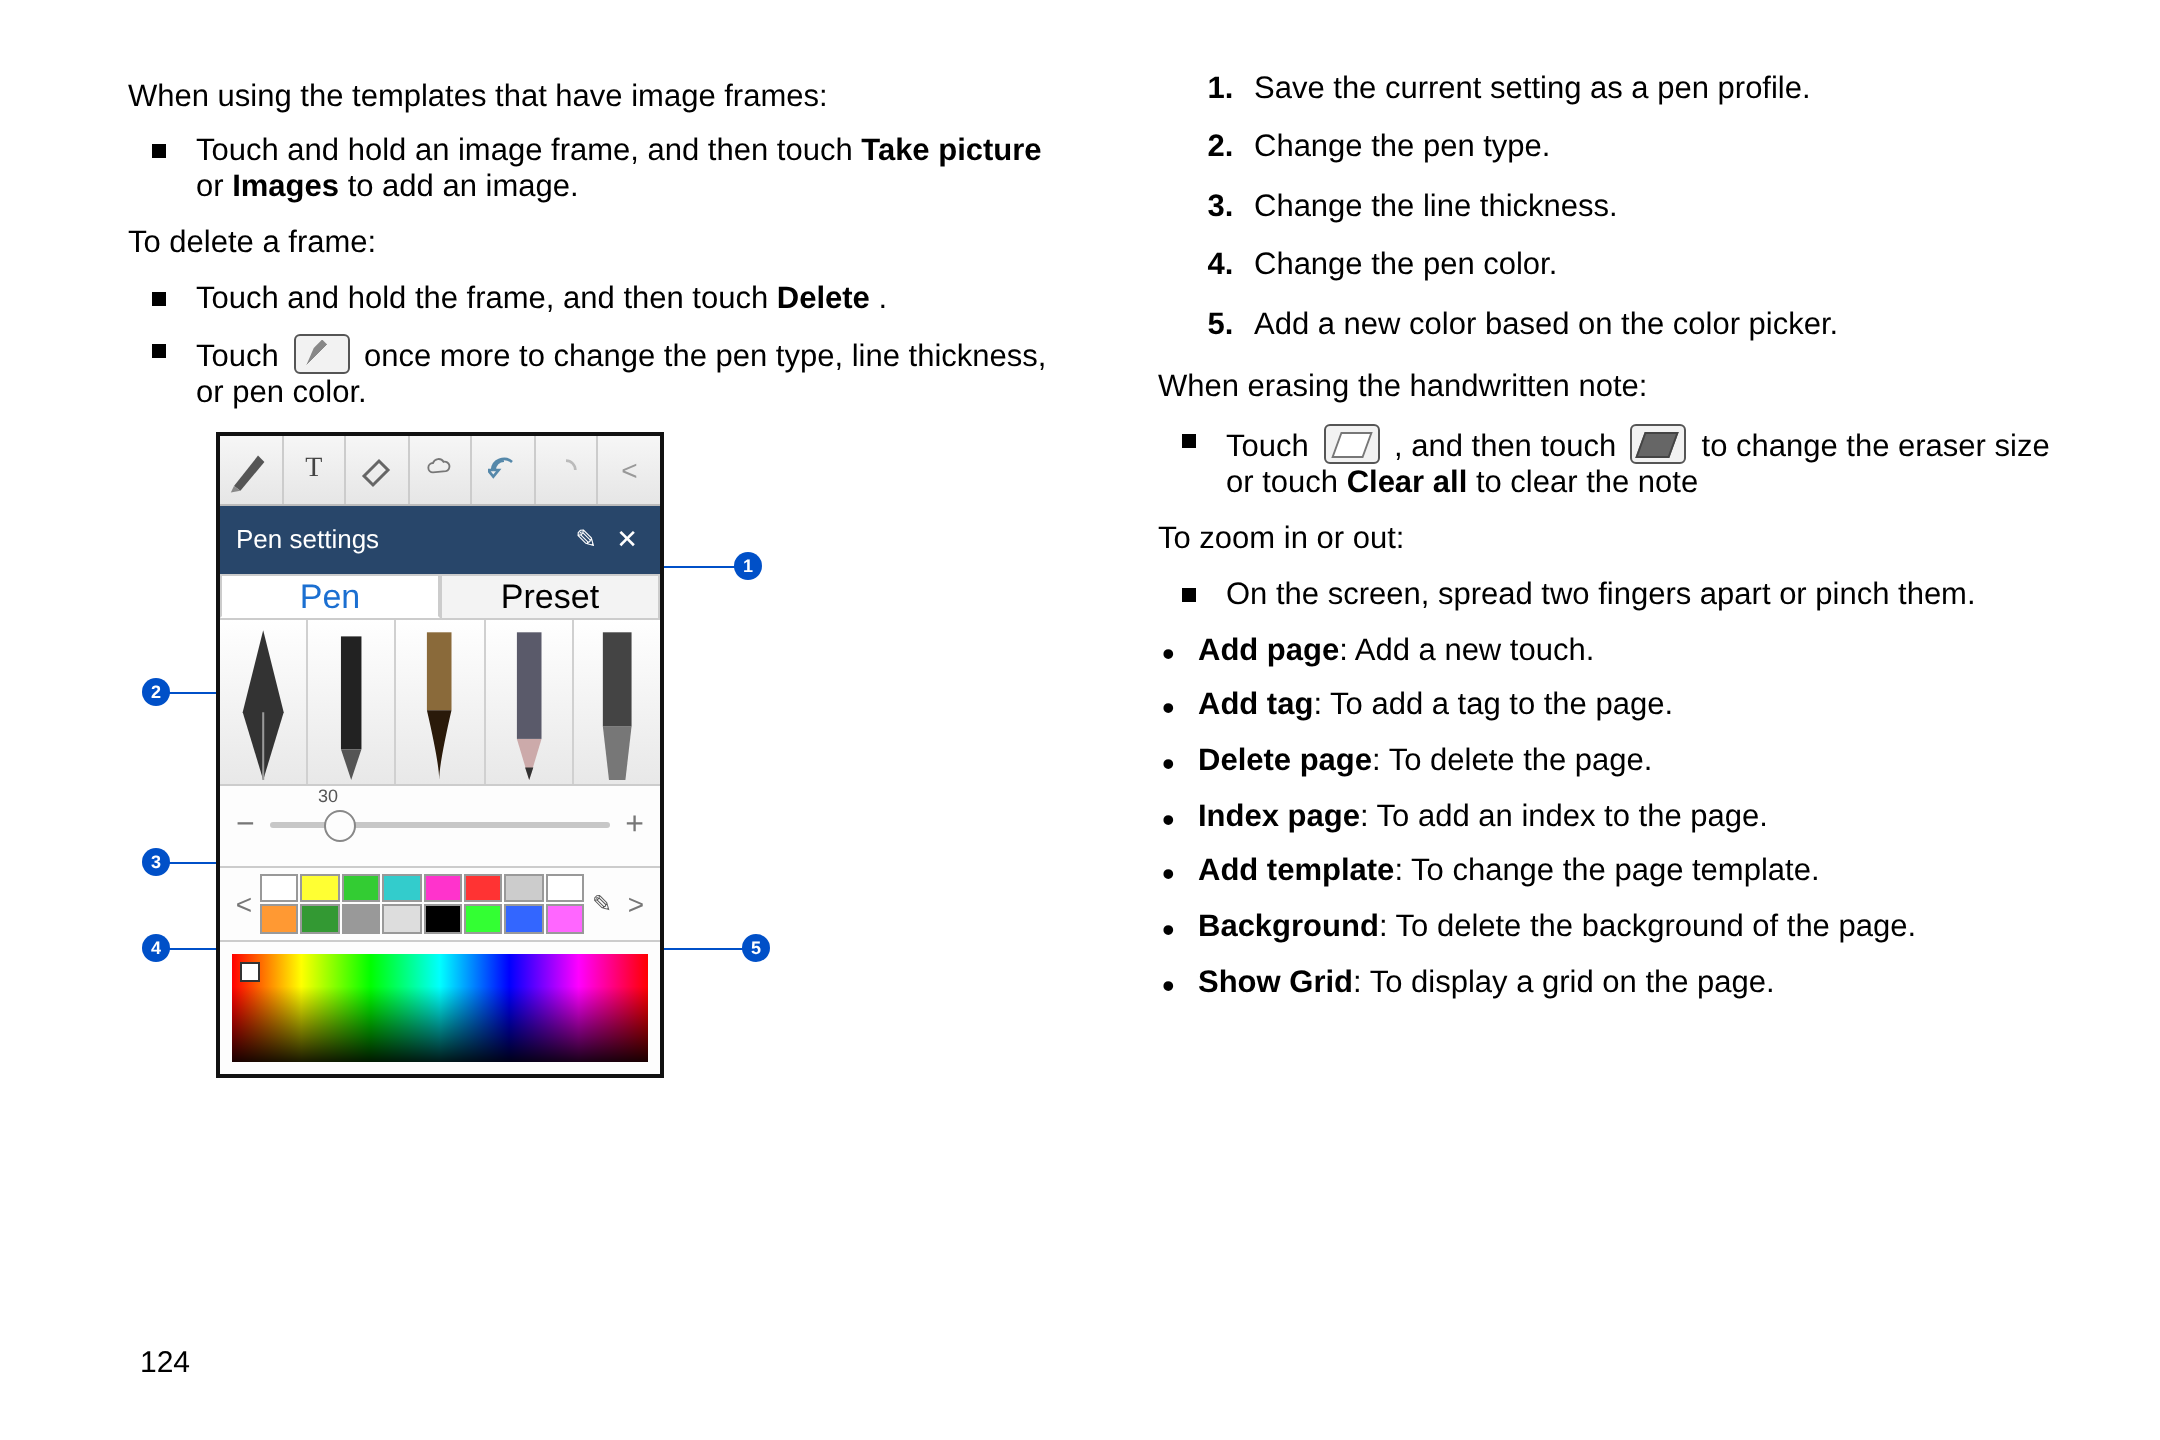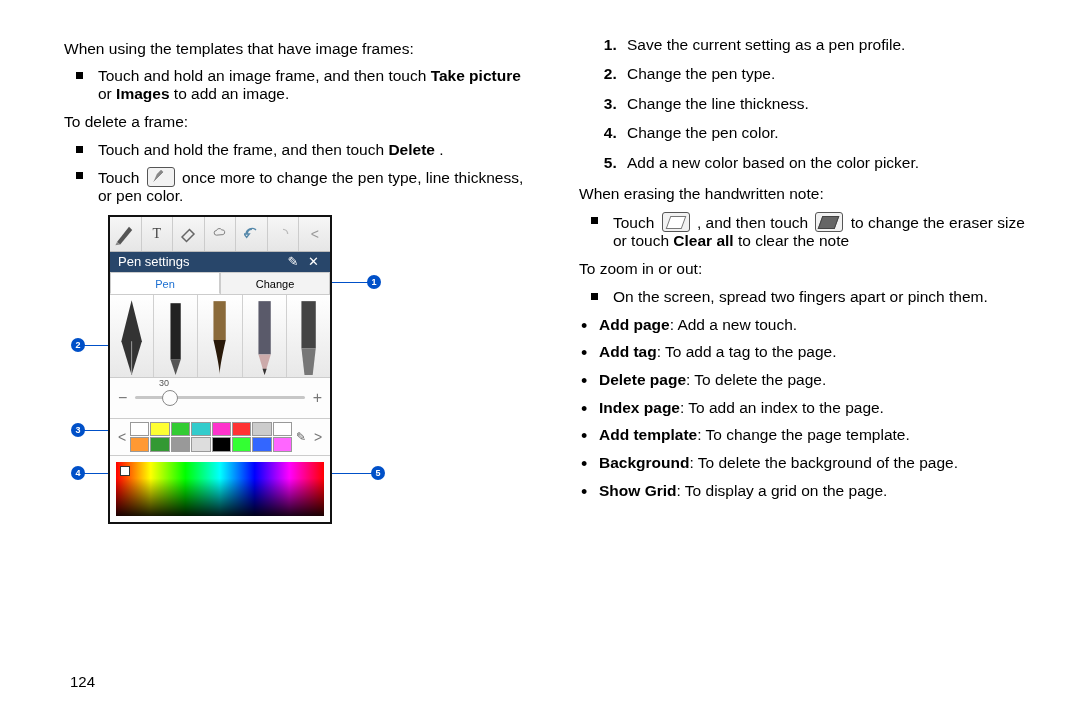--- a/index.html
+++ b/index.html
@@ -66,32 +66,32 @@
     flex:1;
     border-right:1px solid #ccc;
     display:flex; align-items:center; justify-content:center;
     font-size:14px;
     color:#444;
   }
   .top-toolbar .tbtn:last-child{border-right:none;}
   .pen-settings-bar{
     background:#28466a;
     color:#fff;
-    height:20px;
+    height:34px;
     display:flex;
     align-items:center;
     padding:0 8px;
     font-size:13px;
     justify-content:space-between;
   }
   .pen-settings-bar .icons{letter-spacing:3px;}
   .tabs{
     display:flex;
     height:22px;
-    font-size:11px;
+    font-size:17px;
     background:#f3f3f3;
     border-bottom:1px solid #ccc;
   }
   .tabs div{
     flex:1; text-align:center; line-height:22px;
     border:1px solid #ccc; border-bottom:none;
   }
   .tabs .active{color:#1b6fd1; background:#fff; border-bottom:1px solid #fff;}
   .pen-row{
     height:82px;
@@ -278,21 +278,21 @@
           <div class="tbtn" style="color:#999">&lt;</div>
         </div>
 
         <div class="pen-settings-bar">
           <span>Pen settings</span>
           <span class="icons">✎ ✕</span>
         </div>
 
         <div class="tabs">
           <div class="active">Pen</div>
-          <div>Change</div>
+          <div>Preset</div>
         </div>
 
         <div class="pen-row">
           <div class="pslot">
               <svg viewBox="0 0 40 80">
                 <path d="M20 5 L30 45 L20 78 L10 45 Z" fill="#333"></path>
                 <path d="M20 45 L20 78" stroke="#999"></path>
               </svg>
             </div>
           <div class="pslot">

